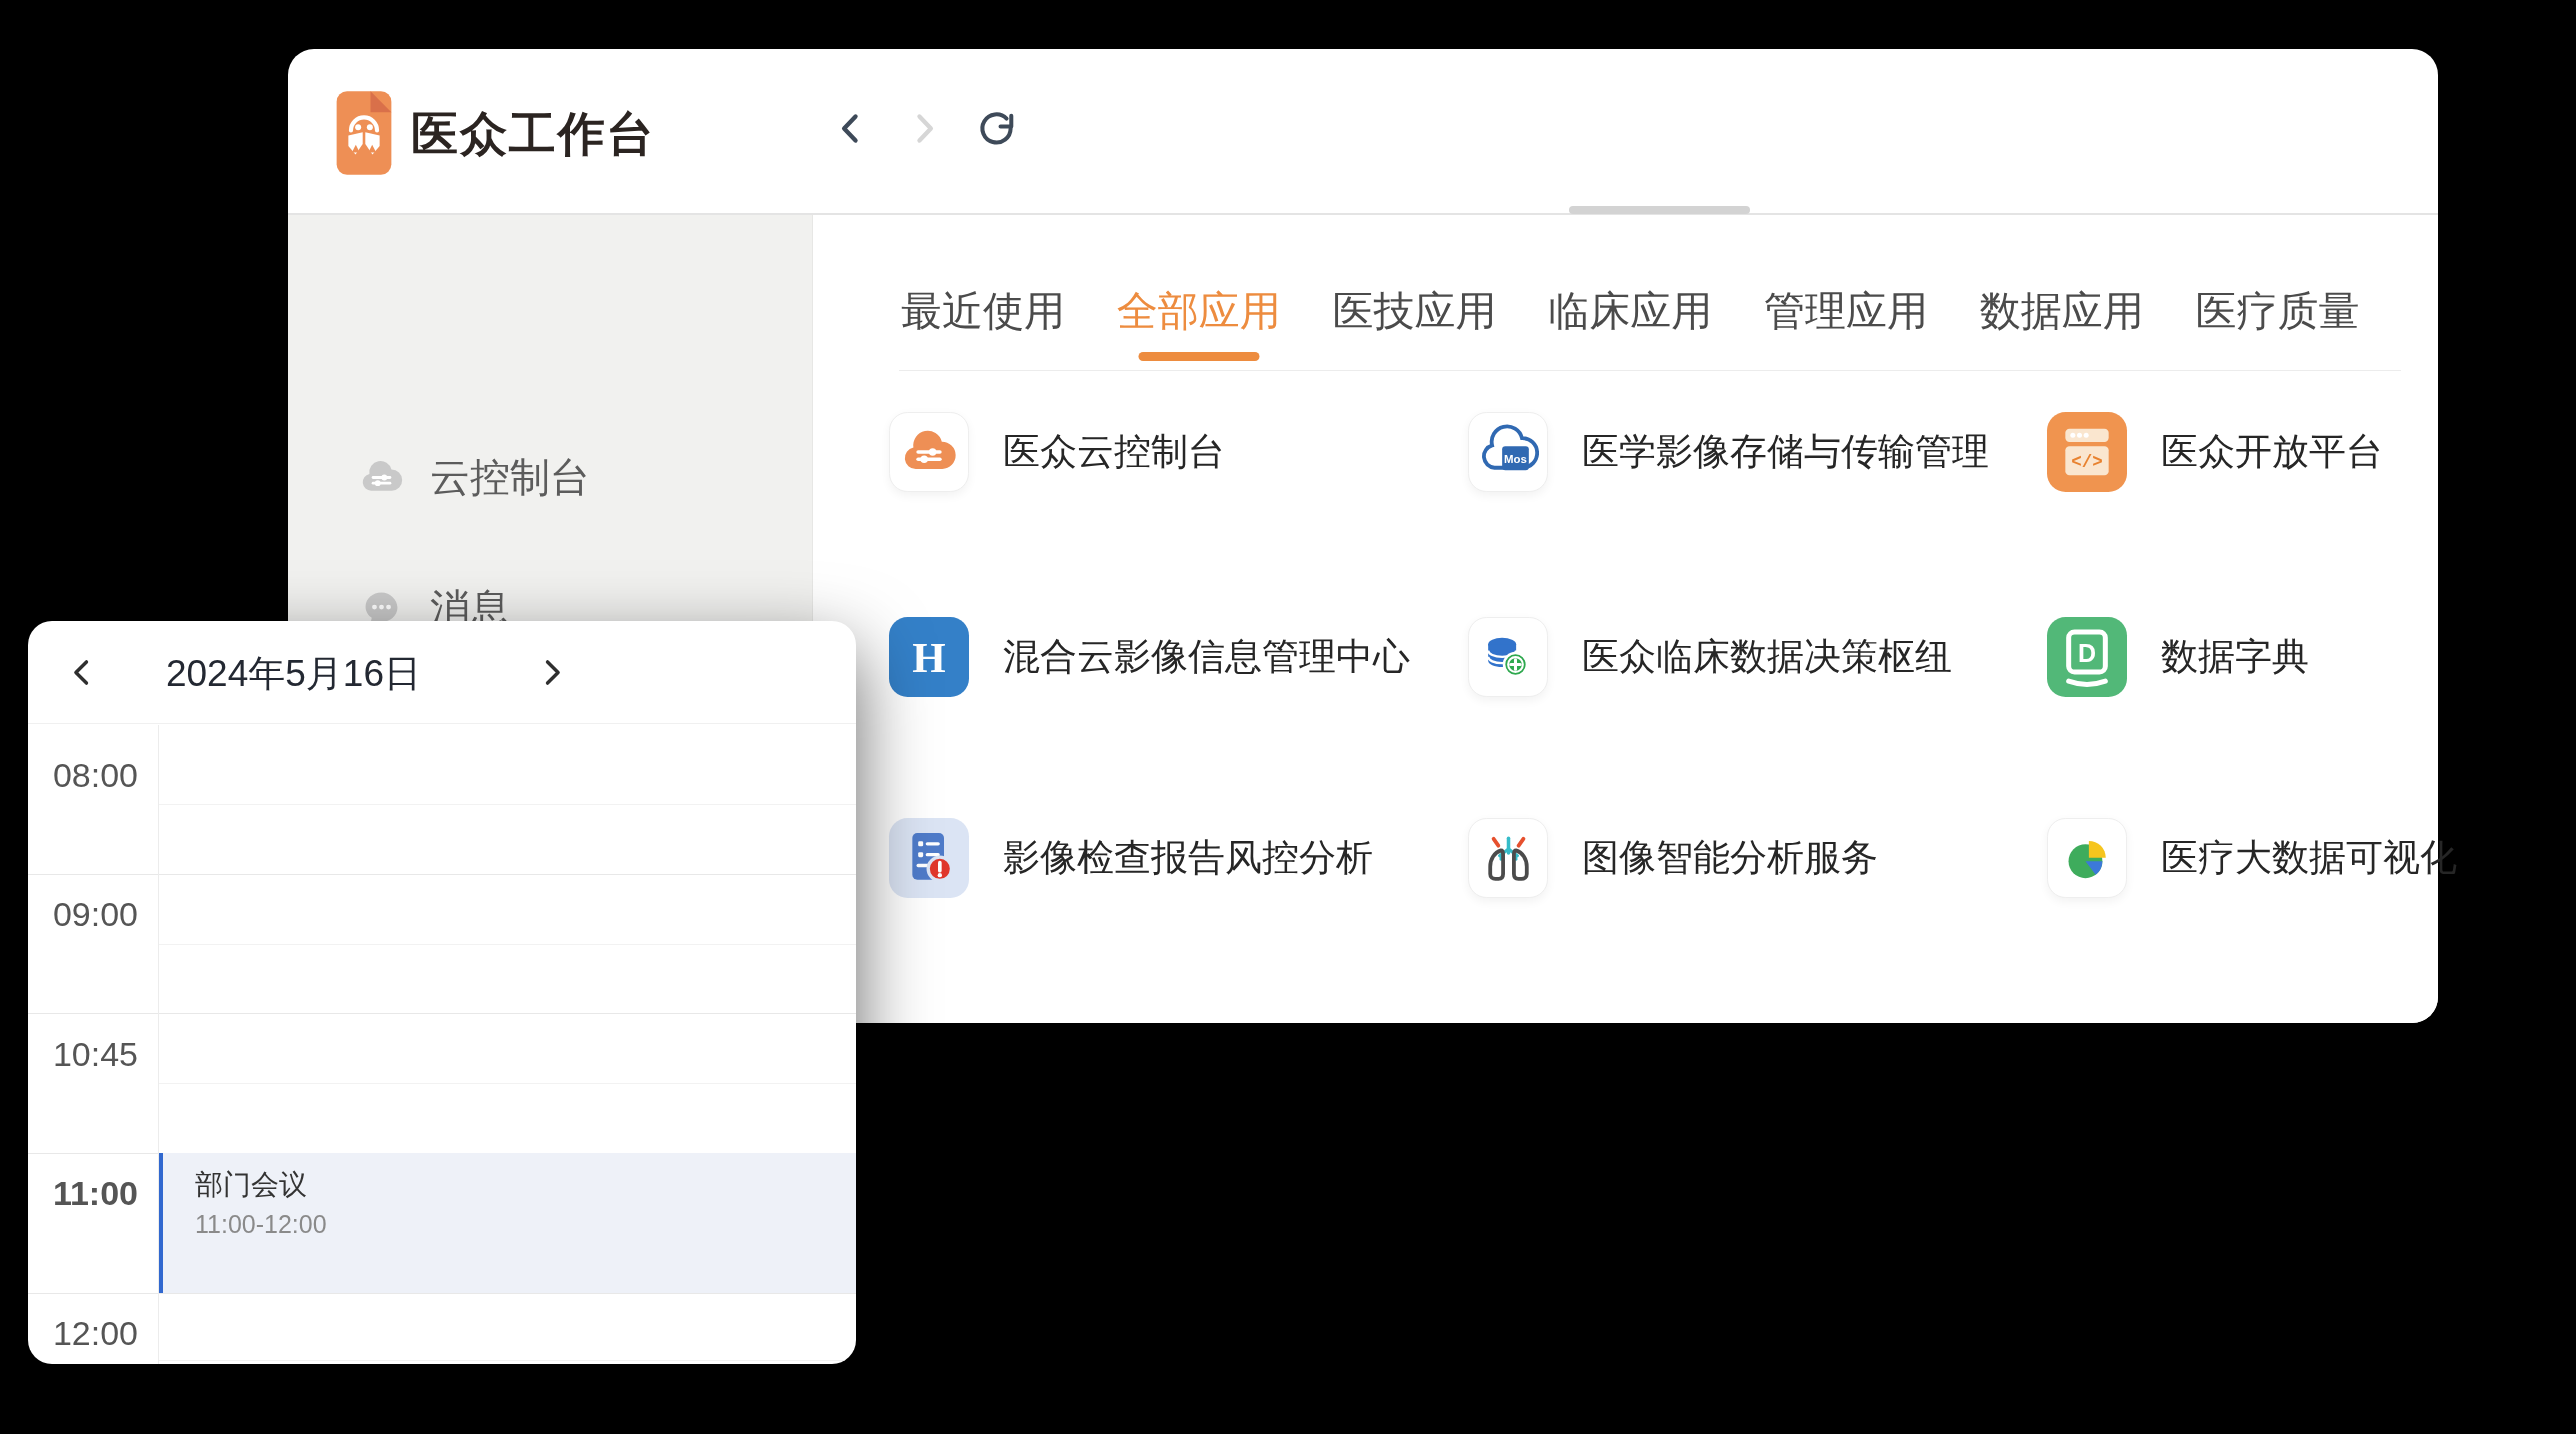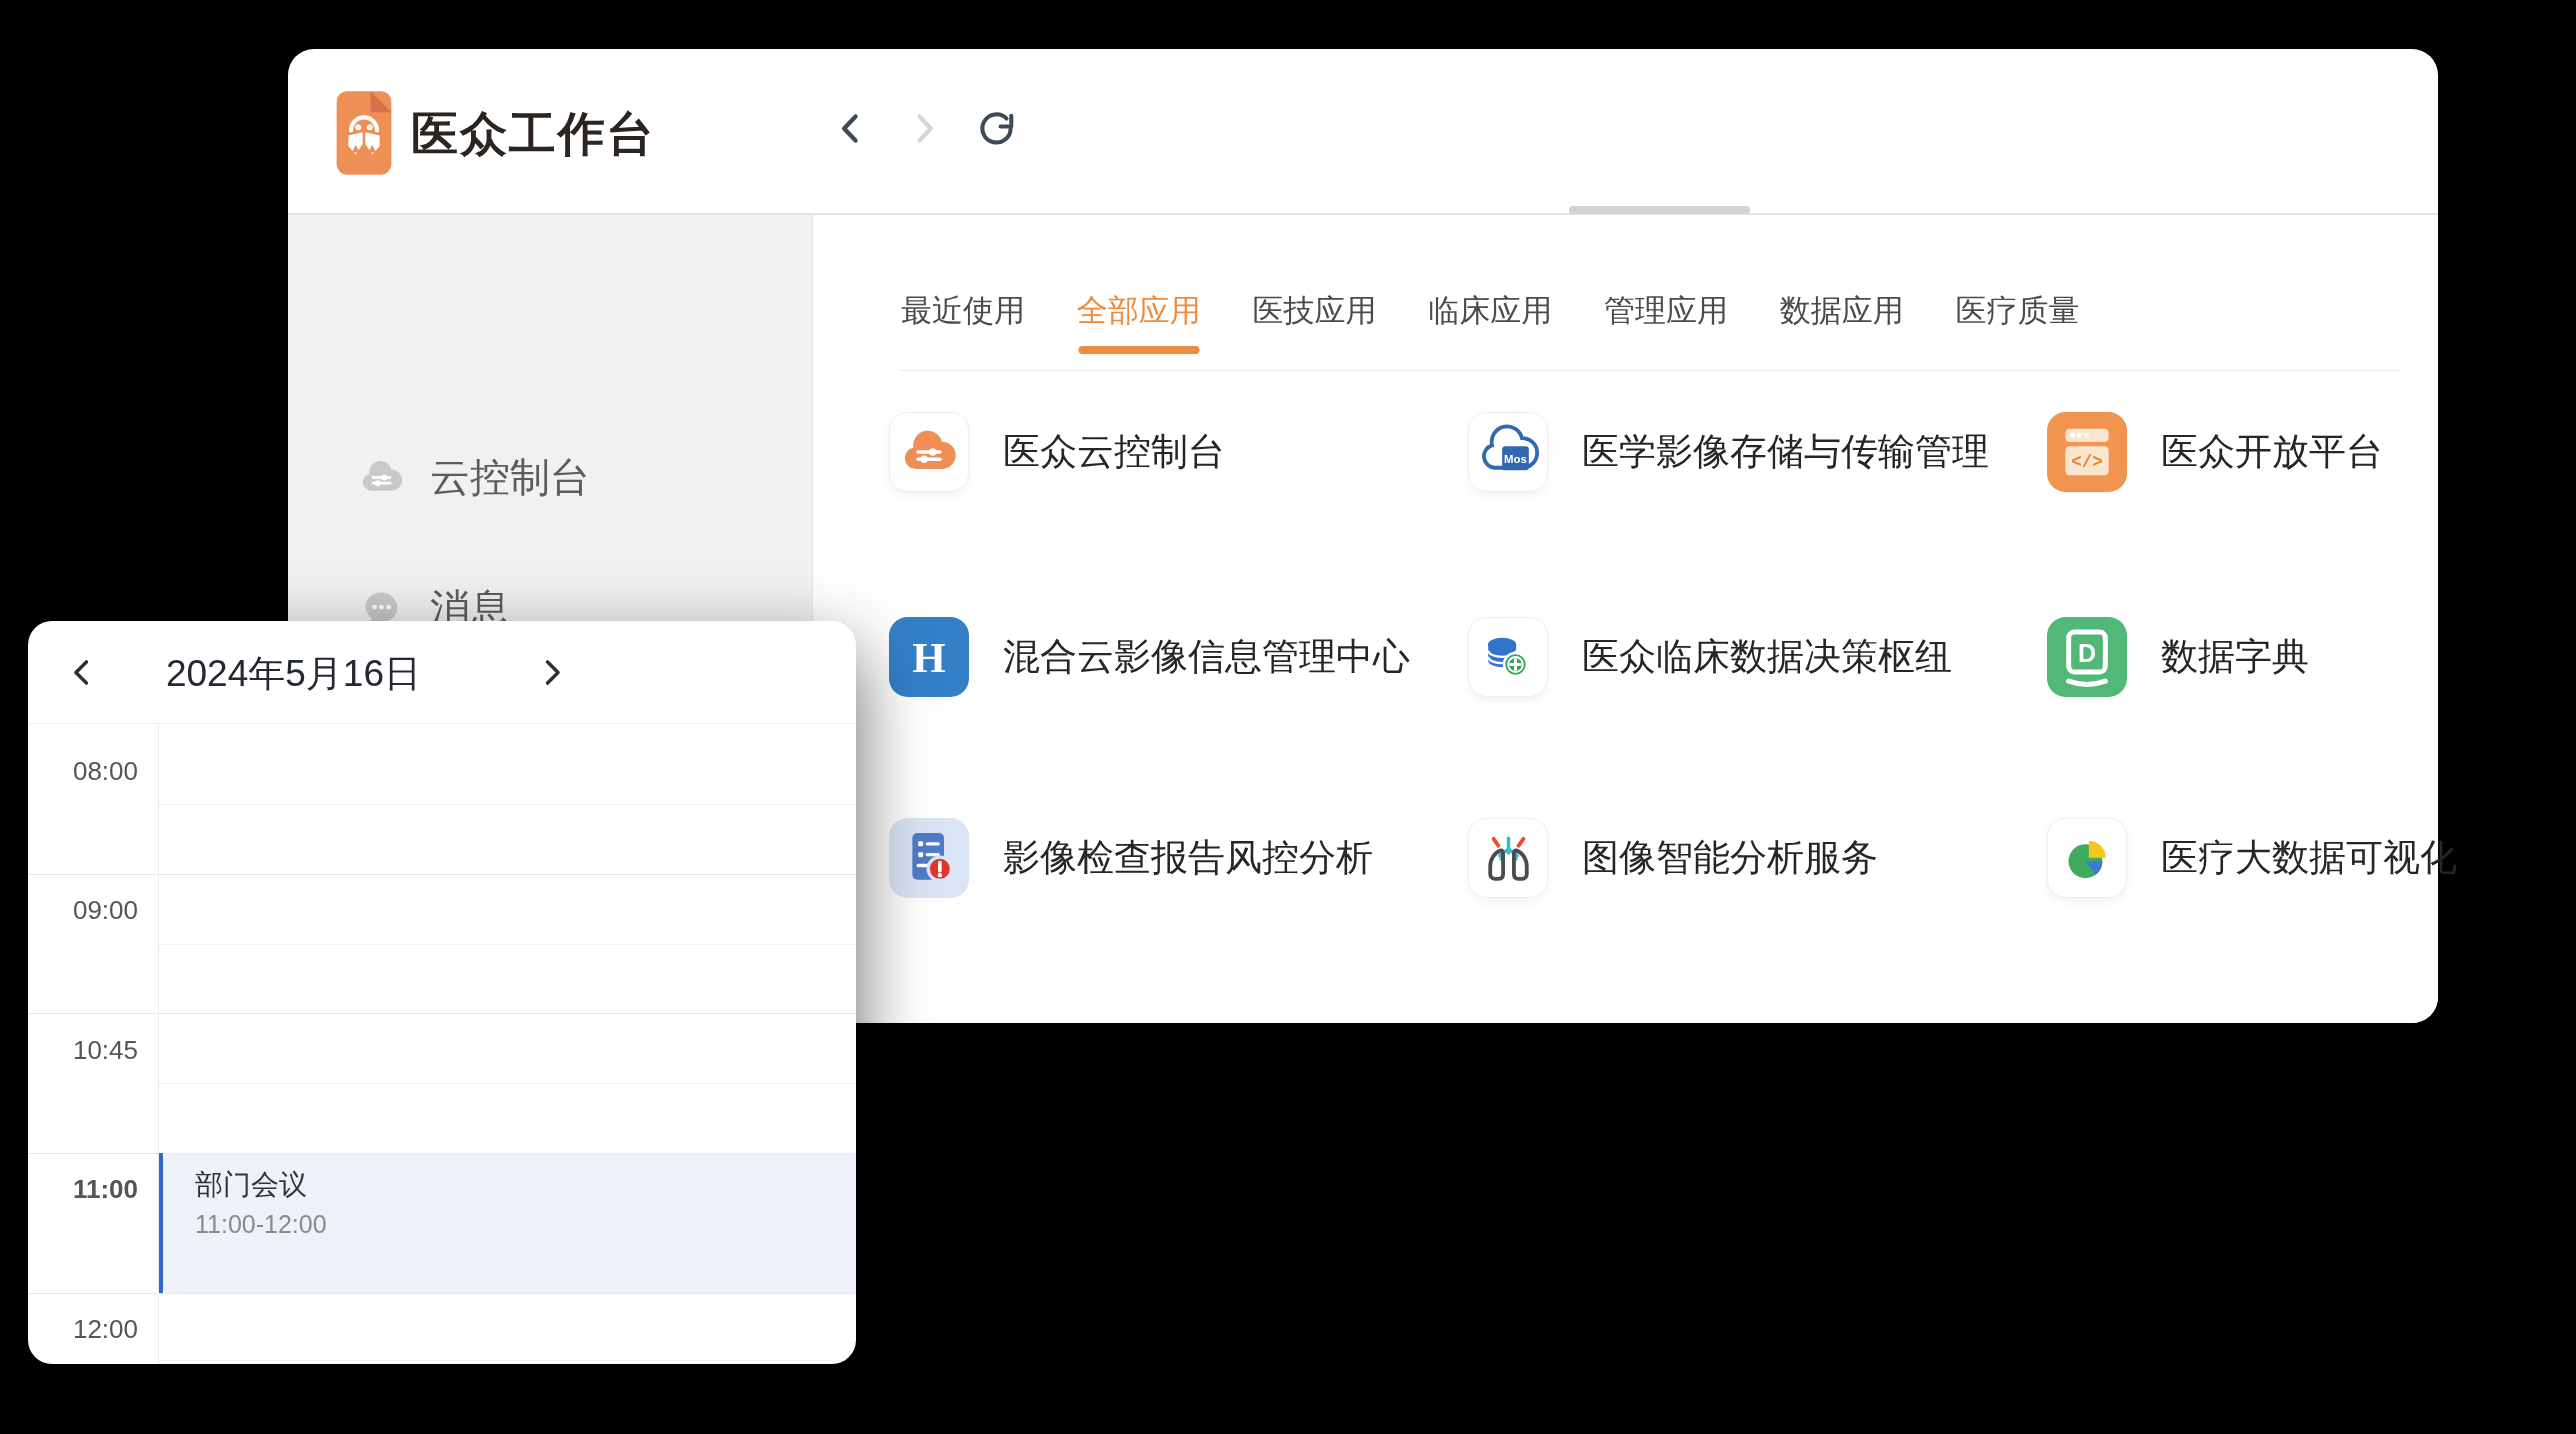--- a/index.html
+++ b/index.html
@@ -29,21 +29,21 @@
   .side-item .icn{width:45px;height:45px;margin-right:26px;flex:0 0 auto;}
   .side-item .lbl{font-size:40px;color:#5c5c5c;}
   .si-0{top:216px;} .si-1{top:347px;} .si-2{top:479px;}
 
   
   .content{position:absolute;left:525px;top:166px;right:0;bottom:0;background:#fff;
     border-bottom-right-radius:26px;}
   .tabs{position:absolute;left:86px;right:37px;top:0;height:118px;
     border-bottom:1.9px solid #ececec;display:flex;align-items:center;padding-top:37px;
     box-sizing:content-box;}
-  .tab{font-size:31px;color:#4b4b4b;margin-right:48px;position:relative;
+  .tab{font-size:41px;color:#4b4b4b;margin-right:48px;position:relative;
     white-space:nowrap;cursor:pointer;padding:0 1.9px;}
   .tab.active{color:#ED8C3F;font-weight:500;}
   .tab.active::after{content:"";position:absolute;left:50%;transform:translateX(-50%);
     bottom:-22.3px;width:121px;height:8.4px;border-radius:4.7px;background:#ED8C3F;}
 
   .app-item{position:absolute;display:flex;align-items:center;cursor:pointer;}
   .app-card{width:80px;height:80px;border-radius:18.6px;flex:0 0 auto;margin-right:34px;
     display:flex;align-items:center;justify-content:center;box-sizing:border-box;}
   .card-white{background:#fff;border:1.9px solid #eeeeee;box-shadow:0 3.7px 9.3px rgba(0,0,0,.05);}
   .card-orange{background:#F0944F;}
@@ -62,21 +62,21 @@
   .cal-nav{position:absolute;top:31px;width:41px;height:41px;display:flex;align-items:center;
     justify-content:center;cursor:pointer;}
   .cal-prev{left:34px;} .cal-next{left:503px;}
   .cal-date{position:absolute;left:112px;top:28px;width:307px;text-align:center;
     font-size:37px;color:#232832;font-weight:500;white-space:nowrap;}
   .cal-body{position:absolute;left:0;top:104px;right:0;bottom:0;}
   .gutter-line{position:absolute;left:130px;top:0;bottom:0;width:0;
     border-left:1.9px solid #ececec;}
   .hline{position:absolute;right:0;height:0;border-top:1.9px solid #e8e8e8;left:0;}
   .hline.half{border-top-color:#f2f2f2;left:131px;}
-  .hour-label{position:absolute;left:0;width:110px;text-align:right;font-size:26px;
+  .hour-label{position:absolute;left:0;width:110px;text-align:right;font-size:34px;
     color:#555;}
   .hl-0{top:31px;} .hl-1{top:170px;} .hl-2{top:310px;} .hl-3{top:449px;font-weight:bold;} .hl-4{top:589px;}
   .event{position:absolute;left:130px;right:0;height:140px;box-sizing:border-box;
     border-left:5.6px solid;padding:15px 0 0 32px;cursor:pointer;}
   .ev-green{top:9.3px;background:#edf5ee;border-color:#3fae68;}
   .ev-orange{top:149px;background:#fdf3e3;border-color:#f5a02a;}
   .ev-blue{top:428px;background:#eef1f8;border-color:#3168cf;}
   .ev-title{font-size:28px;color:#333;font-weight:500;line-height:34px;}
   .ev-time{font-size:25px;color:#8a8a8a;margin-top:8.4px;}
   .redact-pill{width:248px;height:34px;border-radius:17px;background:#fff;margin:3.7px 0 11.2px;}

